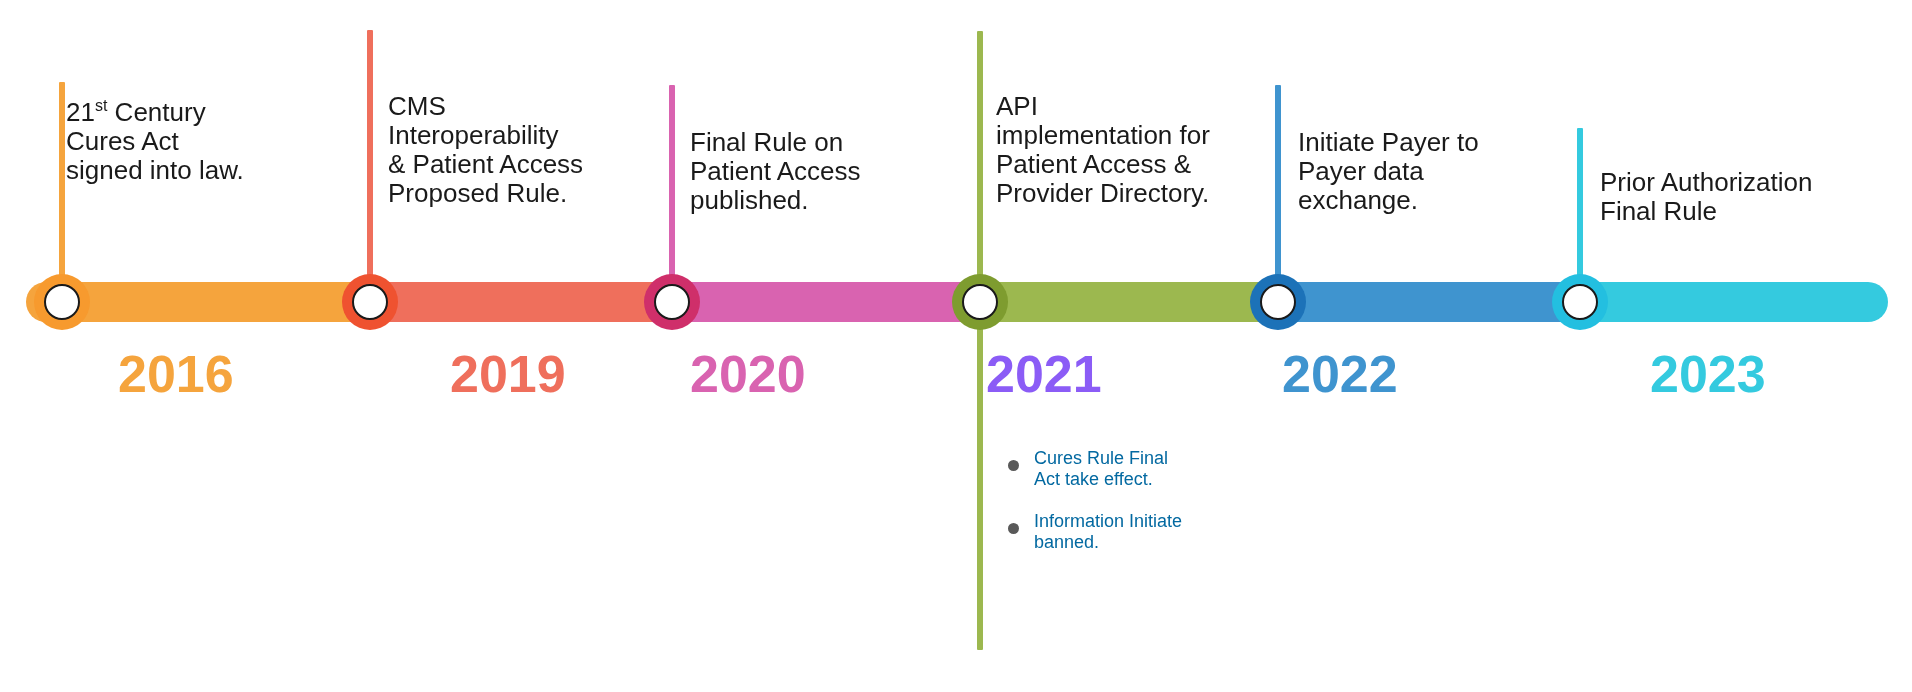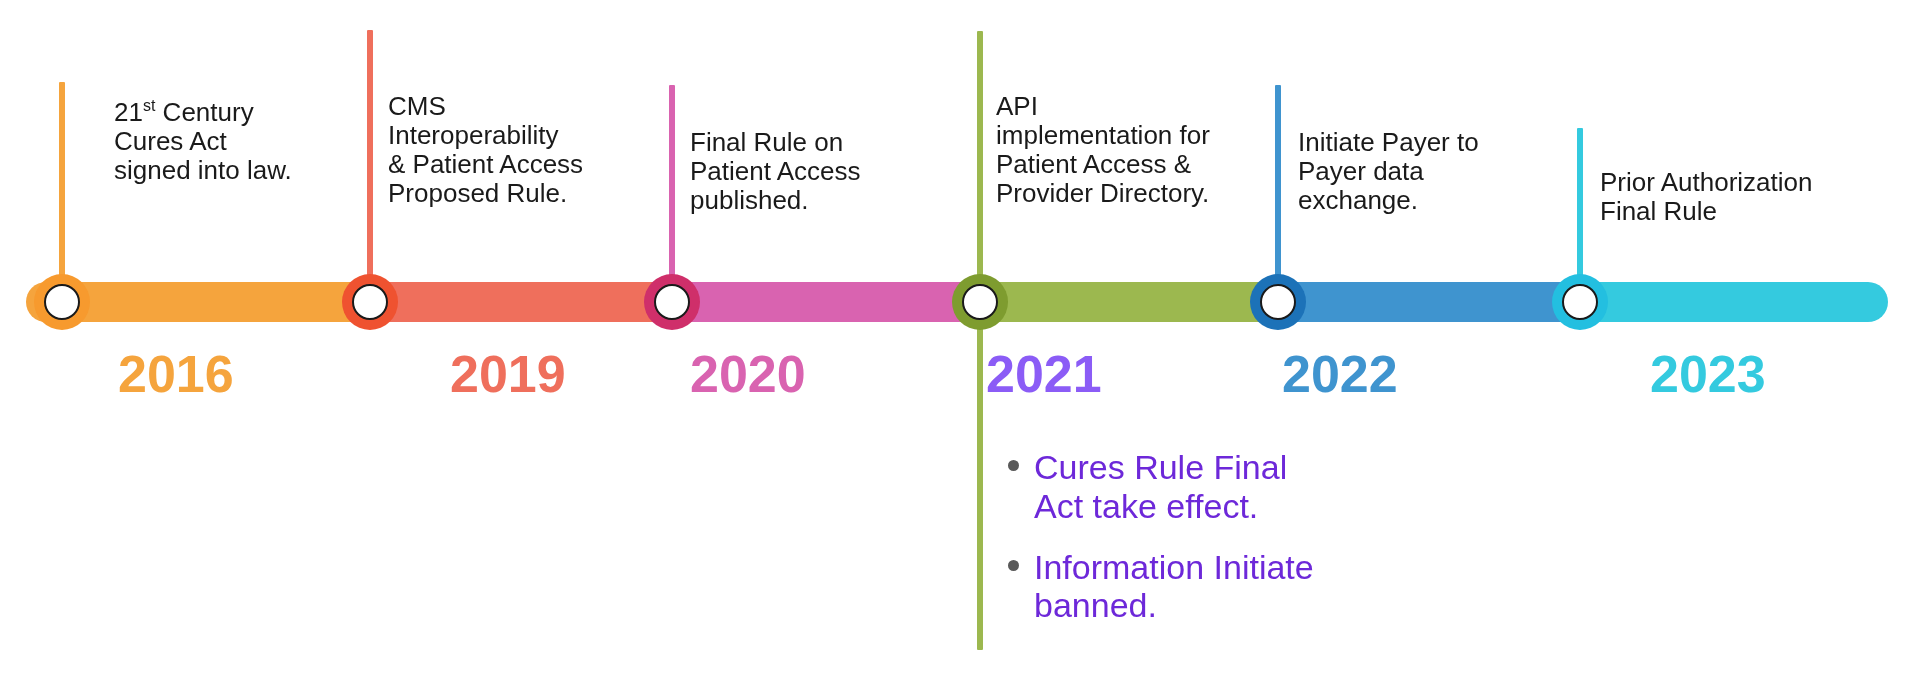--- a/index.html
+++ b/index.html
@@ -96,23 +96,23 @@
     top: 448px;
     width: 340px;
     margin: 0;
     padding: 0;
     list-style: none;
   }
   .bullets li {
     position: relative;
     padding-left: 34px;
     margin-bottom: 22px;
-    font-size: 34px;
+    font-size: 18px;
     line-height: 1.14;
-    color: #6d28d9;
+    color: #0369a1;
     white-space: pre-line;
   }
   .bullets li::before {
     content: "";
     position: absolute;
     left: 8px;
     top: 12px;
     width: 11px;
     height: 11px;
     border-radius: 50%;
@@ -163,21 +163,21 @@
     </div>
   <div id="years-layer">
       <div class="year" style="left: 118px; color: rgb(245, 164, 61);">2016</div>
       <div class="year" style="left: 450px; color: rgb(239, 111, 92);">2019</div>
       <div class="year" style="left: 690px; color: rgb(217, 99, 176);">2020</div>
       <div class="year" style="left: 986px; color: #8b5cf6;">2021</div>
       <div class="year" style="left: 1282px; color: rgb(63, 148, 207);">2022</div>
       <div class="year" style="left: 1650px; color: rgb(52, 202, 223);">2023</div>
     </div>
   <div id="desc-layer">
-      <div class="desc" style="left: 66px; top: 98px; width: 250px; padding-left: 48px;"><span>21</span><span class="sup">st</span><span> Century
+      <div class="desc" style="left: 66px; top: 98px; width: 250px;"><span>21</span><span class="sup">st</span><span> Century
 Cures Act
 signed into law.</span></div>
       <div class="desc" style="left: 388px; top: 92px; width: 270px;">CMS
 Interoperability
 &amp; Patient Access
 Proposed Rule.</div>
       <div class="desc" style="left: 690px; top: 128px; width: 250px;">Final Rule on
 Patient Access
 published.</div>
       <div class="desc" style="left: 996px; top: 92px; width: 280px;">API

